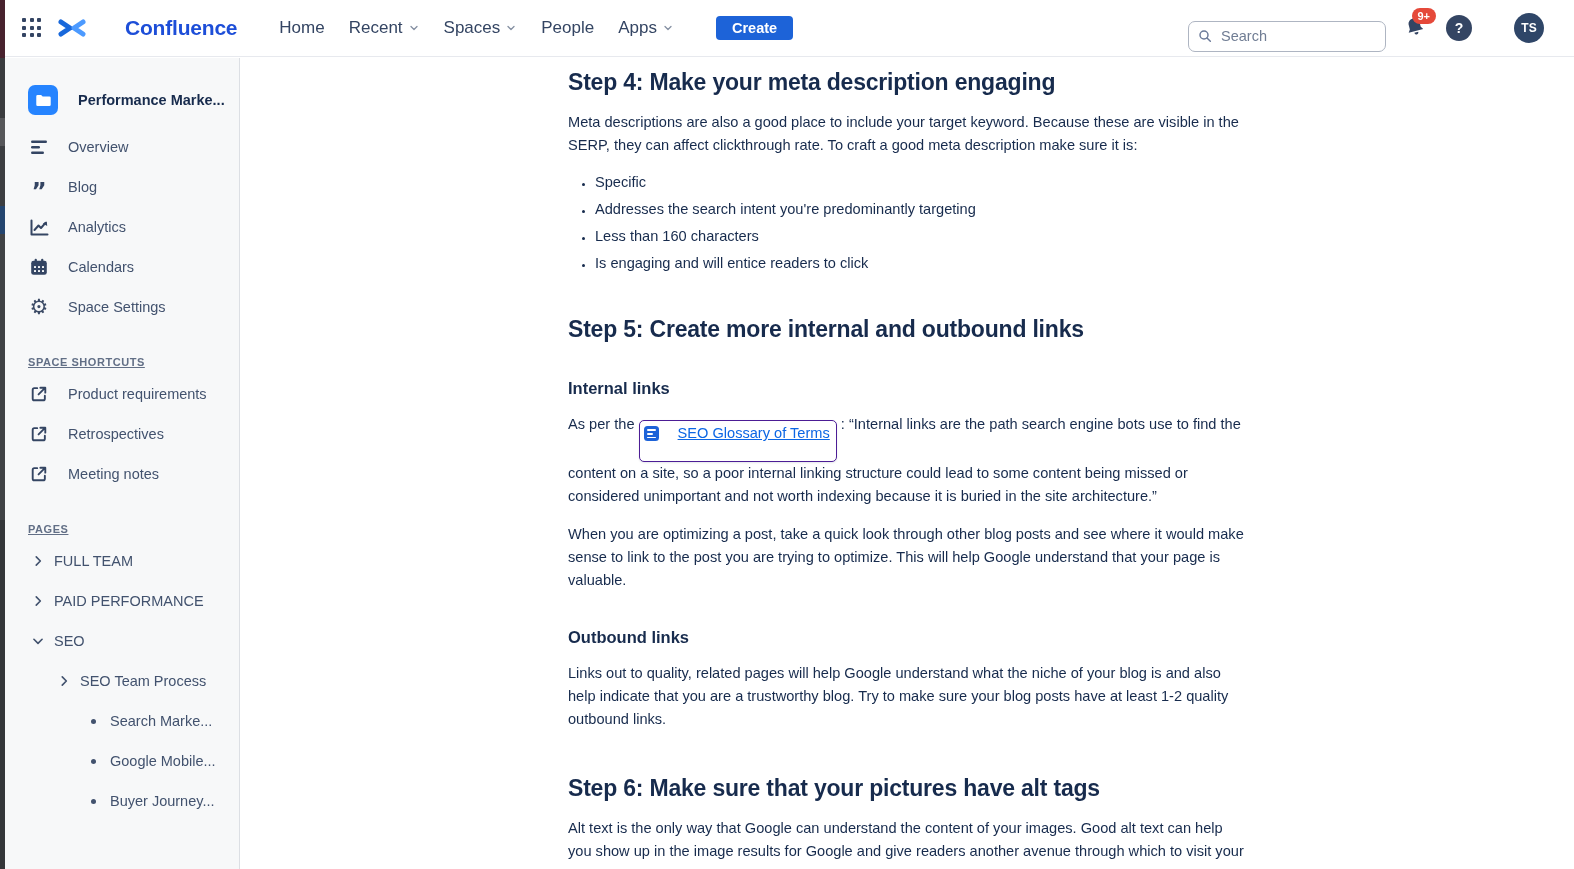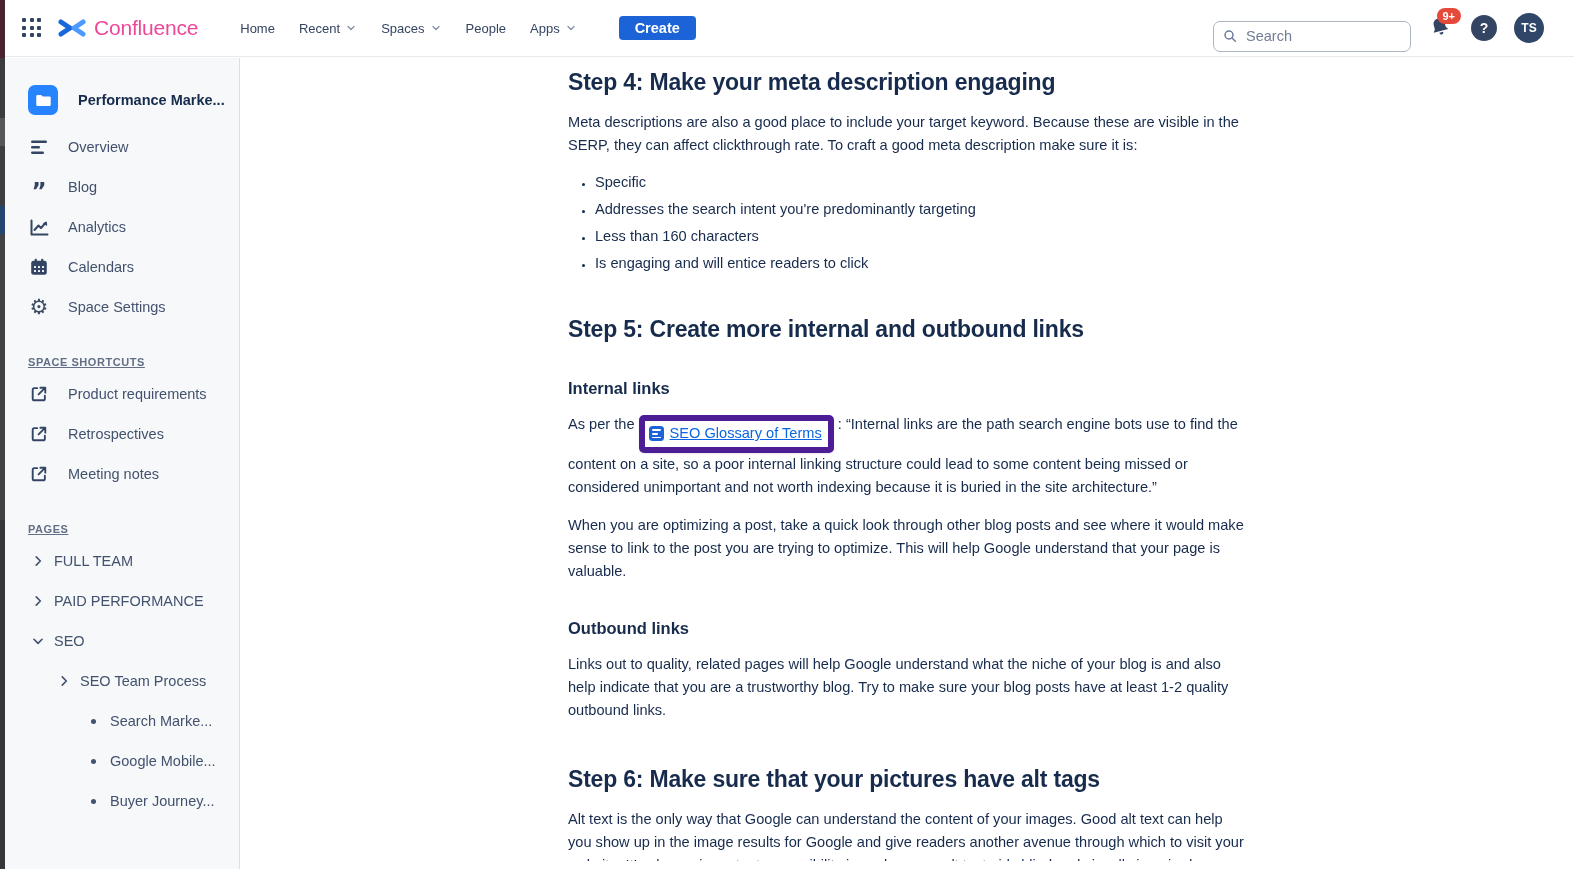--- a/index.html
+++ b/index.html
@@ -24,25 +24,25 @@
 
   
   .topnav {
     position:absolute; left:0; top:0; width:1574px; height:57px;
     background:#fff; border-bottom:1px solid #E7E9EE;
     display:flex; align-items:center; padding:0 30px 0 22px; z-index:40;
   }
   .appgrid { width:20px; height:20px; display:grid; grid-template-columns:repeat(3,1fr); gap:2.5px; cursor:pointer; }
   .appgrid span { width:4px; height:4px; background:#344563; border-radius:1px; }
   .brand { display:flex; align-items:center; gap:8px; margin-left:16px; cursor:pointer; }
-  .brand-name { font-size:21px; font-weight:400; color:#ec4899; letter-spacing:-0.2px; }
+  .brand-name { font-size:21px; font-weight:700; color:#1d4ed8; letter-spacing:-0.2px;margin-left:31px; }
   .nav-menu { display:flex; align-items:center; margin-left:30px; }
   .nav-item {
     display:flex; align-items:center; gap:5px; padding:8px 12px; border-radius:4px;
-    font-size:13px; color:#344563; cursor:pointer;
+    font-size:17px; color:#344563; cursor:pointer;
   }
   .create-btn {
     margin-left:30px; background:#1D63D8; color:#fff; border:none; border-radius:4px;
     font-family:inherit; font-size:14.5px; font-weight:600; padding:4px 16px; cursor:pointer;
   }
   .topnav-right { margin-left:auto; display:flex; align-items:center; gap:17px; }
   .search-box {
     display:flex; align-items:center; width:198px; height:31px;
     border:1.2px solid #AEB5C2; border-radius:7px; background:#fff; padding:0 8px; gap:6px;margin-top:16px;
   }
@@ -54,21 +54,21 @@
   .badge {
     position:absolute; top:-7px; left:9px; background:#E5493A; color:#fff;
     font-size:11px; font-weight:700; padding:1.5px 5.5px; border-radius:9px; line-height:13px;
   }
   .help-circle {
     width:26px; height:26px; border-radius:50%; background:#344563; color:#fff;
     display:flex; align-items:center; justify-content:center; font-size:14px; font-weight:700; cursor:pointer;
   }
   .avatar {
     width:30px; height:30px; border-radius:50%; background:#2F4668; color:#fff;
-    display:flex; align-items:center; justify-content:center; font-size:12px; font-weight:700; cursor:pointer;
+    display:flex; align-items:center; justify-content:center; font-size:12px; font-weight:700; cursor:pointer;margin-left:25px;
   }
 
   
   .sidebar {
     position:absolute; left:5px; top:58px; width:235px; height:811px;
     background:#F7F8F9; border-right:1px solid #DCDFE4; padding:0 0 0 23px; overflow:hidden;
   }
   .space-row { display:flex; align-items:center; gap:20px; margin-top:27px; cursor:pointer; }
   .space-icon {
     width:30px; height:30px; border-radius:7px; background:#2684FF;
@@ -96,22 +96,22 @@
   .main { position:absolute; left:240px; top:50px; width:1334px; height:811px; background:#fff; overflow:hidden; }
   .article { width:678px; margin:19px auto 0; }
   .article h2 { font-size:23px; font-weight:600; letter-spacing:-0.2px; color:#172B4D; margin:44px 0 0; }
   .article h2.first { margin-top:0; }
   .article h4 { font-size:16.5px; font-weight:700; color:#172B4D; margin:36px 0 0; }
   .article p { font-size:14.6px; line-height:23px; color:#172B4D; margin:15px 0 0; }
   .article ul { margin:17px 0 0; padding-left:27px; }
   .article li { font-size:14.6px; line-height:17px; color:#172B4D; margin-bottom:10px; }
   .article li::marker { font-size:11px; }
   .link-pill {
-    display:inline-flex; align-items:center; gap:6px; padding:1px 6px 2px 4px;
-    border:6px solid #4c1d95; border-radius:5px; background:#fff;
+    display:inline-flex; align-items:center; gap:19px; padding:1px 6px 16px 4px;
+    border:1px solid #4c1d95; border-radius:5px; background:#fff;
     box-shadow:0 1px 2px rgba(9,30,66,0.10); white-space:nowrap; vertical-align:-2px; cursor:pointer;
   }
   .doc-icon {
     width:15px; height:15px; border-radius:3.5px; background:#1D63D8; flex:none;
     display:flex; flex-direction:column; justify-content:center; gap:2px; padding:0 3px;
   }
   .doc-icon i { display:block; height:1.6px; background:#fff; border-radius:1px; }
   .doc-icon i:nth-child(1){ width:9px; } .doc-icon i:nth-child(2){ width:6px; } .doc-icon i:nth-child(3){ width:9px; }
   .inline-link { color:#0C66E4; text-decoration:underline; font-size:14.6px; }
   svg { display:block; }

